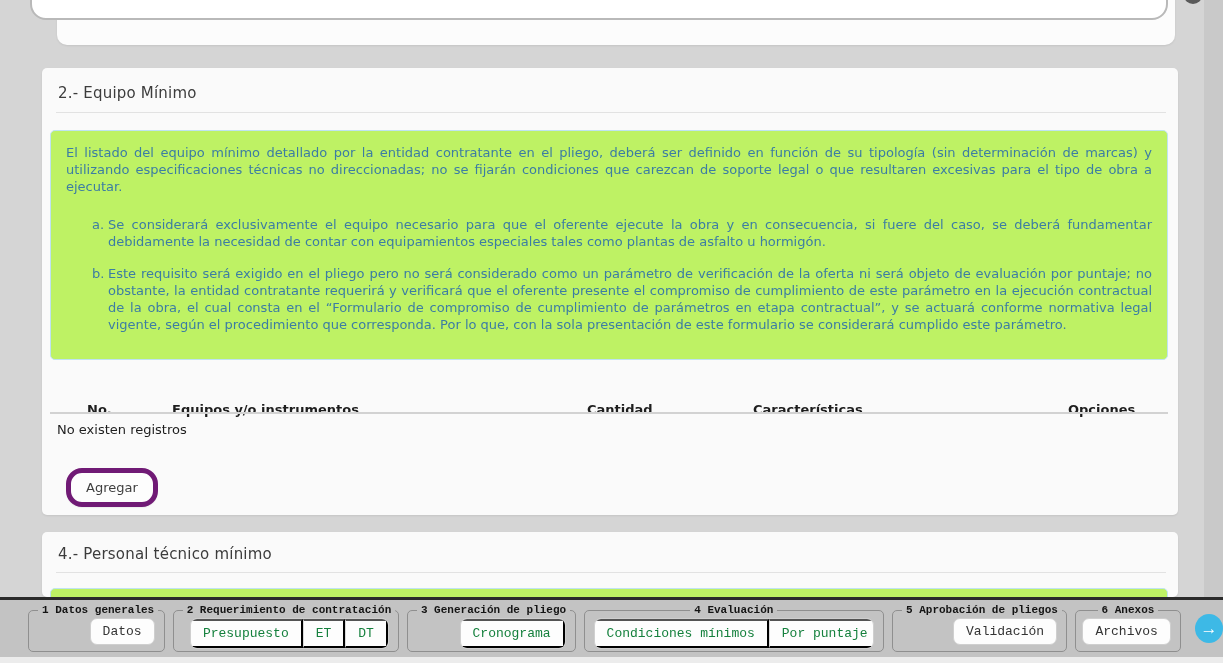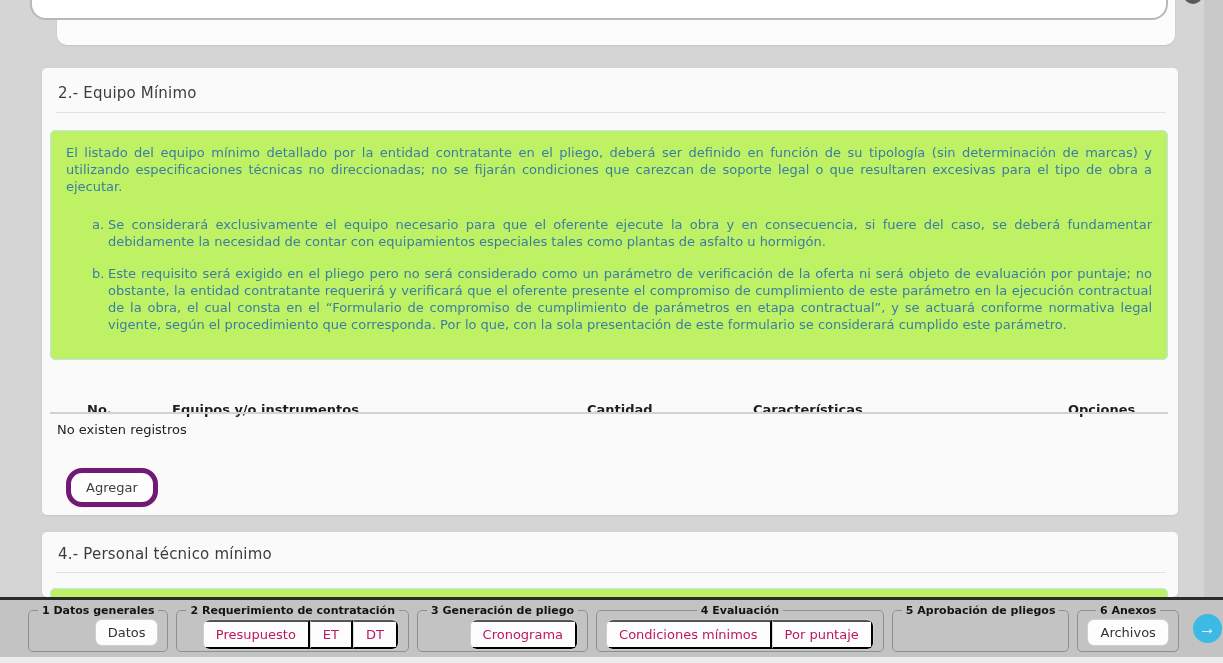--- a/index.html
+++ b/index.html
@@ -118,20 +118,21 @@
     align-items: stretch;
     padding-left: 28px;
     z-index: 5;
   }
   .footer-bar fieldset {
     border: 1px solid #8f8f8f;
     border-radius: 5px;
     margin: 4px 8px 5px 0;
     padding: 0 9px 5px 9px;
     min-width: 0;
+    font-family: Liberation Mono, monospace;
   }
   .footer-bar legend {
     font-size: 11px; font-weight: bold; color: #141414;
     padding: 0 4px; margin: 0 auto; text-align: center;
     white-space: nowrap;
   }
   .group-buttons { display: flex; justify-content: flex-end; padding-top: 2px; }
   .fbtn {
     background: #fdfdfd;
     border: 1px solid #cfcfcf;
@@ -144,21 +145,21 @@
   }
   .segmented {
     display: flex;
     background: #fdfdfd;
     border: 1px solid #cfcfcf;
     border-radius: 7px;
     overflow: hidden;
   }
   .segmented .seg {
     padding: 5px 12px;
-    font-size: 13px; color: #be185d;
+    font-size: 13px; color: #15803d;
     white-space: nowrap;
     border-left: 1px solid #dadada;
     cursor: pointer;
     background: transparent;
     font-family: inherit;
   }
   .segmented .seg:first-child { border-left: none; }
   .next-button {
     width: 29px; height: 29px;
     border-radius: 50%;
@@ -257,20 +258,23 @@
       <div class="group-buttons">
         <div class="segmented">
           <button class="seg">Condiciones mínimos</button>
           <button class="seg">Por puntaje</button>
         </div>
       </div>
     </fieldset>
 
     <fieldset>
       <legend>5 Aprobación de pliegos</legend>
+      <div class="group-buttons">
+        <button class="fbtn">Validación</button>
+      </div>
     </fieldset>
 
     <fieldset>
       <legend>6 Anexos</legend>
       <div class="group-buttons">
         <button class="fbtn">Archivos</button>
       </div>
     </fieldset>
 
     <button class="next-button">

